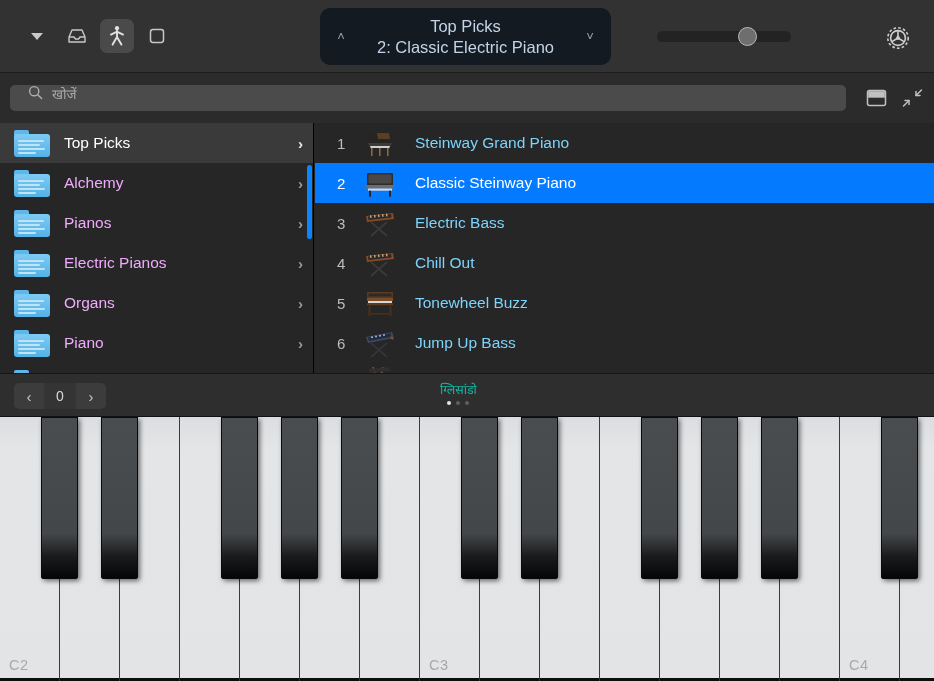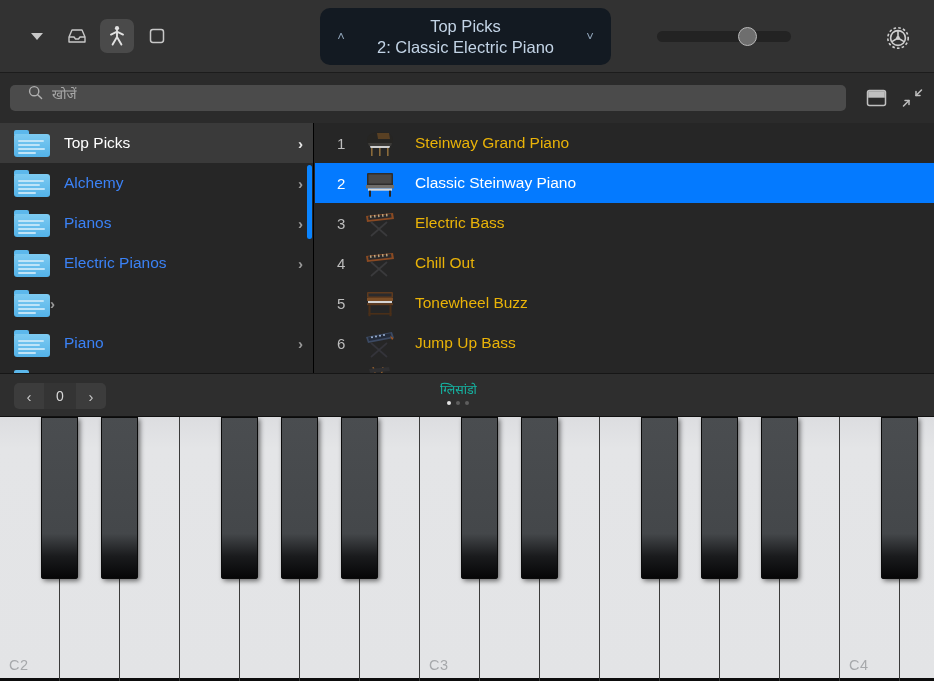--- a/index.html
+++ b/index.html
@@ -81,40 +81,40 @@
   }
   .panel-right {
     position:absolute; left:315px; top:0; width:619px; height:250px;
     background:#262626; overflow:hidden;
   }
   .cat-row {
     height:40px; display:flex; align-items:center;
     padding:0 10px 0 14px; cursor:pointer; position:relative;
   }
   .cat-row.selected { background:#3a3a3a; }
-  .cat-label { color:#3b82f6; font-size:15.5px; margin-left:14px; flex:1; }
+  .cat-label { color:#f0abfc; font-size:15.5px; margin-left:14px; flex:1; }
   .cat-row.selected .cat-label { color:#ffffff; }
   .cat-chev { color:#9a9a9a; font-size:15px; font-weight:600; }
   .cat-row.selected .cat-chev { color:#e8e8e8; }
 
   .scroll-left {
     position:absolute; right:1px; top:42px; width:5px; height:74px;
     background:#0a84ff; border-radius:3px;
   }
 
   .patch-row {
     height:40px; display:flex; align-items:center;
     padding:0 10px 0 22px; cursor:pointer;
   }
   .patch-row.selected { background:#047aff; }
   .patch-num {
     color:#bdbdbd; font-size:15px; width:22px; text-align:left;
   }
   .patch-row.selected .patch-num { color:#ffffff; }
-  .patch-name { color:#eab308; font-size:15.5px; margin-left:14px; }
+  .patch-name { color:#7dd3fc; font-size:15.5px; margin-left:14px; }
   .patch-row.selected .patch-name { color:#ffffff; }
 
   
   .folder { width:36px; height:27px; position:relative; flex:none; }
   .folder .tab {
     position:absolute; left:0; top:0; width:15px; height:5px;
     background:#5cb8ec; border-radius:2px 2px 0 0;
   }
   .folder .body {
     position:absolute; left:0; top:4px; width:36px; height:23px;
@@ -343,20 +343,21 @@
 
       <div class="cat-row">
         <span class="folder">
           <span class="tab"></span>
             <span class="body"></span>
           <span class="ln" style="top:10px;width:26px;"></span>
           <span class="ln" style="top:14px;width:22px;"></span>
           <span class="ln" style="top:18px;width:27px;"></span>
           <span class="ln" style="top:22px;width:18px;"></span>
         </span>
+        <span class="cat-label">Organs</span>
         <span class="cat-chev">›</span>
       </div>
 
       <div class="cat-row">
         <span class="folder">
           <span class="tab"></span>
             <span class="body"></span>
           <span class="ln" style="top:10px;width:26px;"></span>
           <span class="ln" style="top:14px;width:22px;"></span>
           <span class="ln" style="top:18px;width:27px;"></span>

